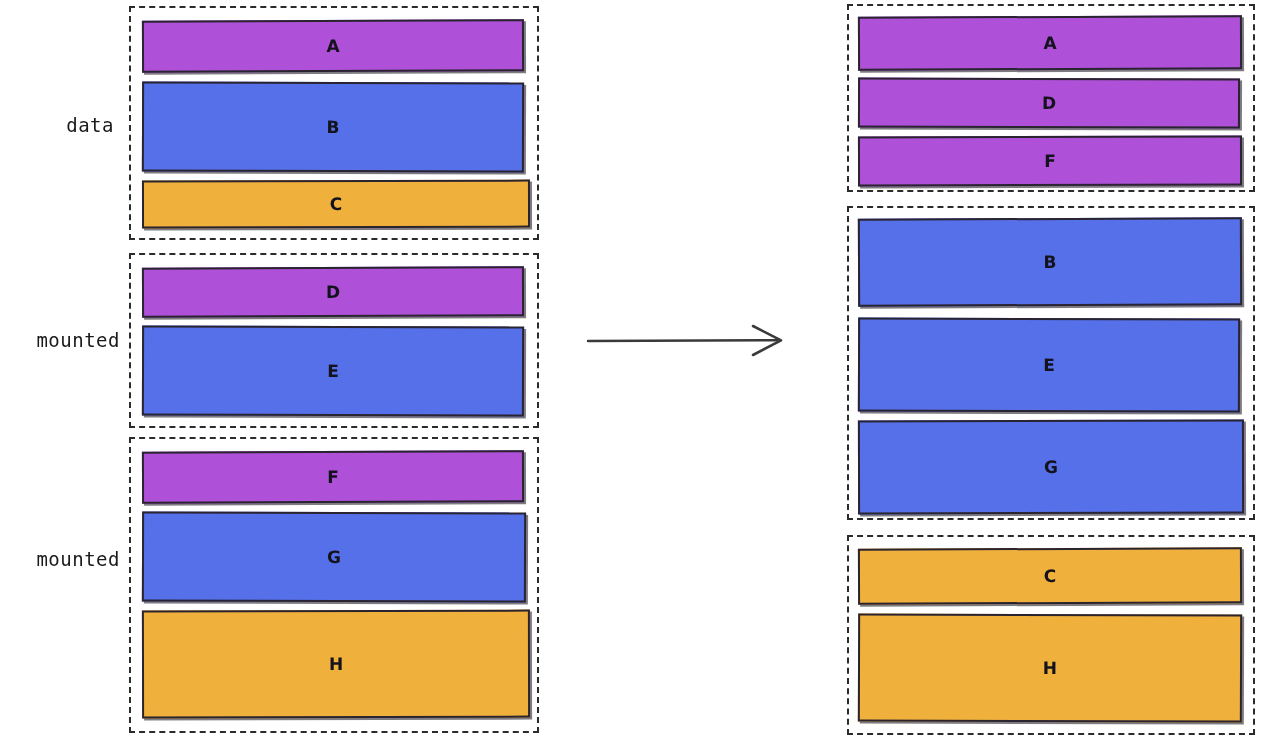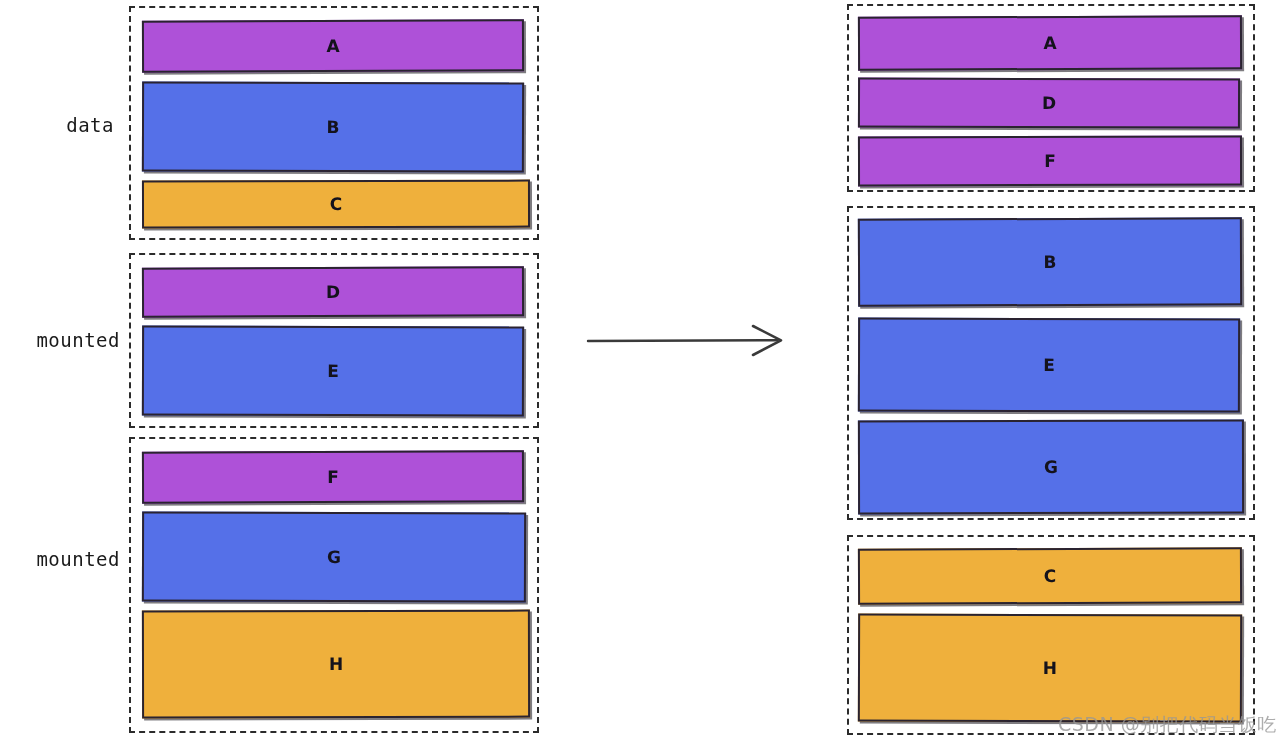--- a/index.html
+++ b/index.html
@@ -169,15 +169,14 @@
   <div class="dash-box" style="left:847px; top:535px; width:408px; height:200px;"></div>
 
   <div class="block orange sk1" style="left:858px; top:548px; width:384px; height:56px;">
     <span class="letter">C</span>
   </div>
 
   <div class="block orange sk2" style="left:858px; top:614px; width:384px; height:108px;">
     <span class="letter">H</span>
   </div>
 
-  <div class="watermark" style="left:1058px; top:712px;">CSDN @别把代码当饭吃</div>
 
 </div>
 
 </body></html>

